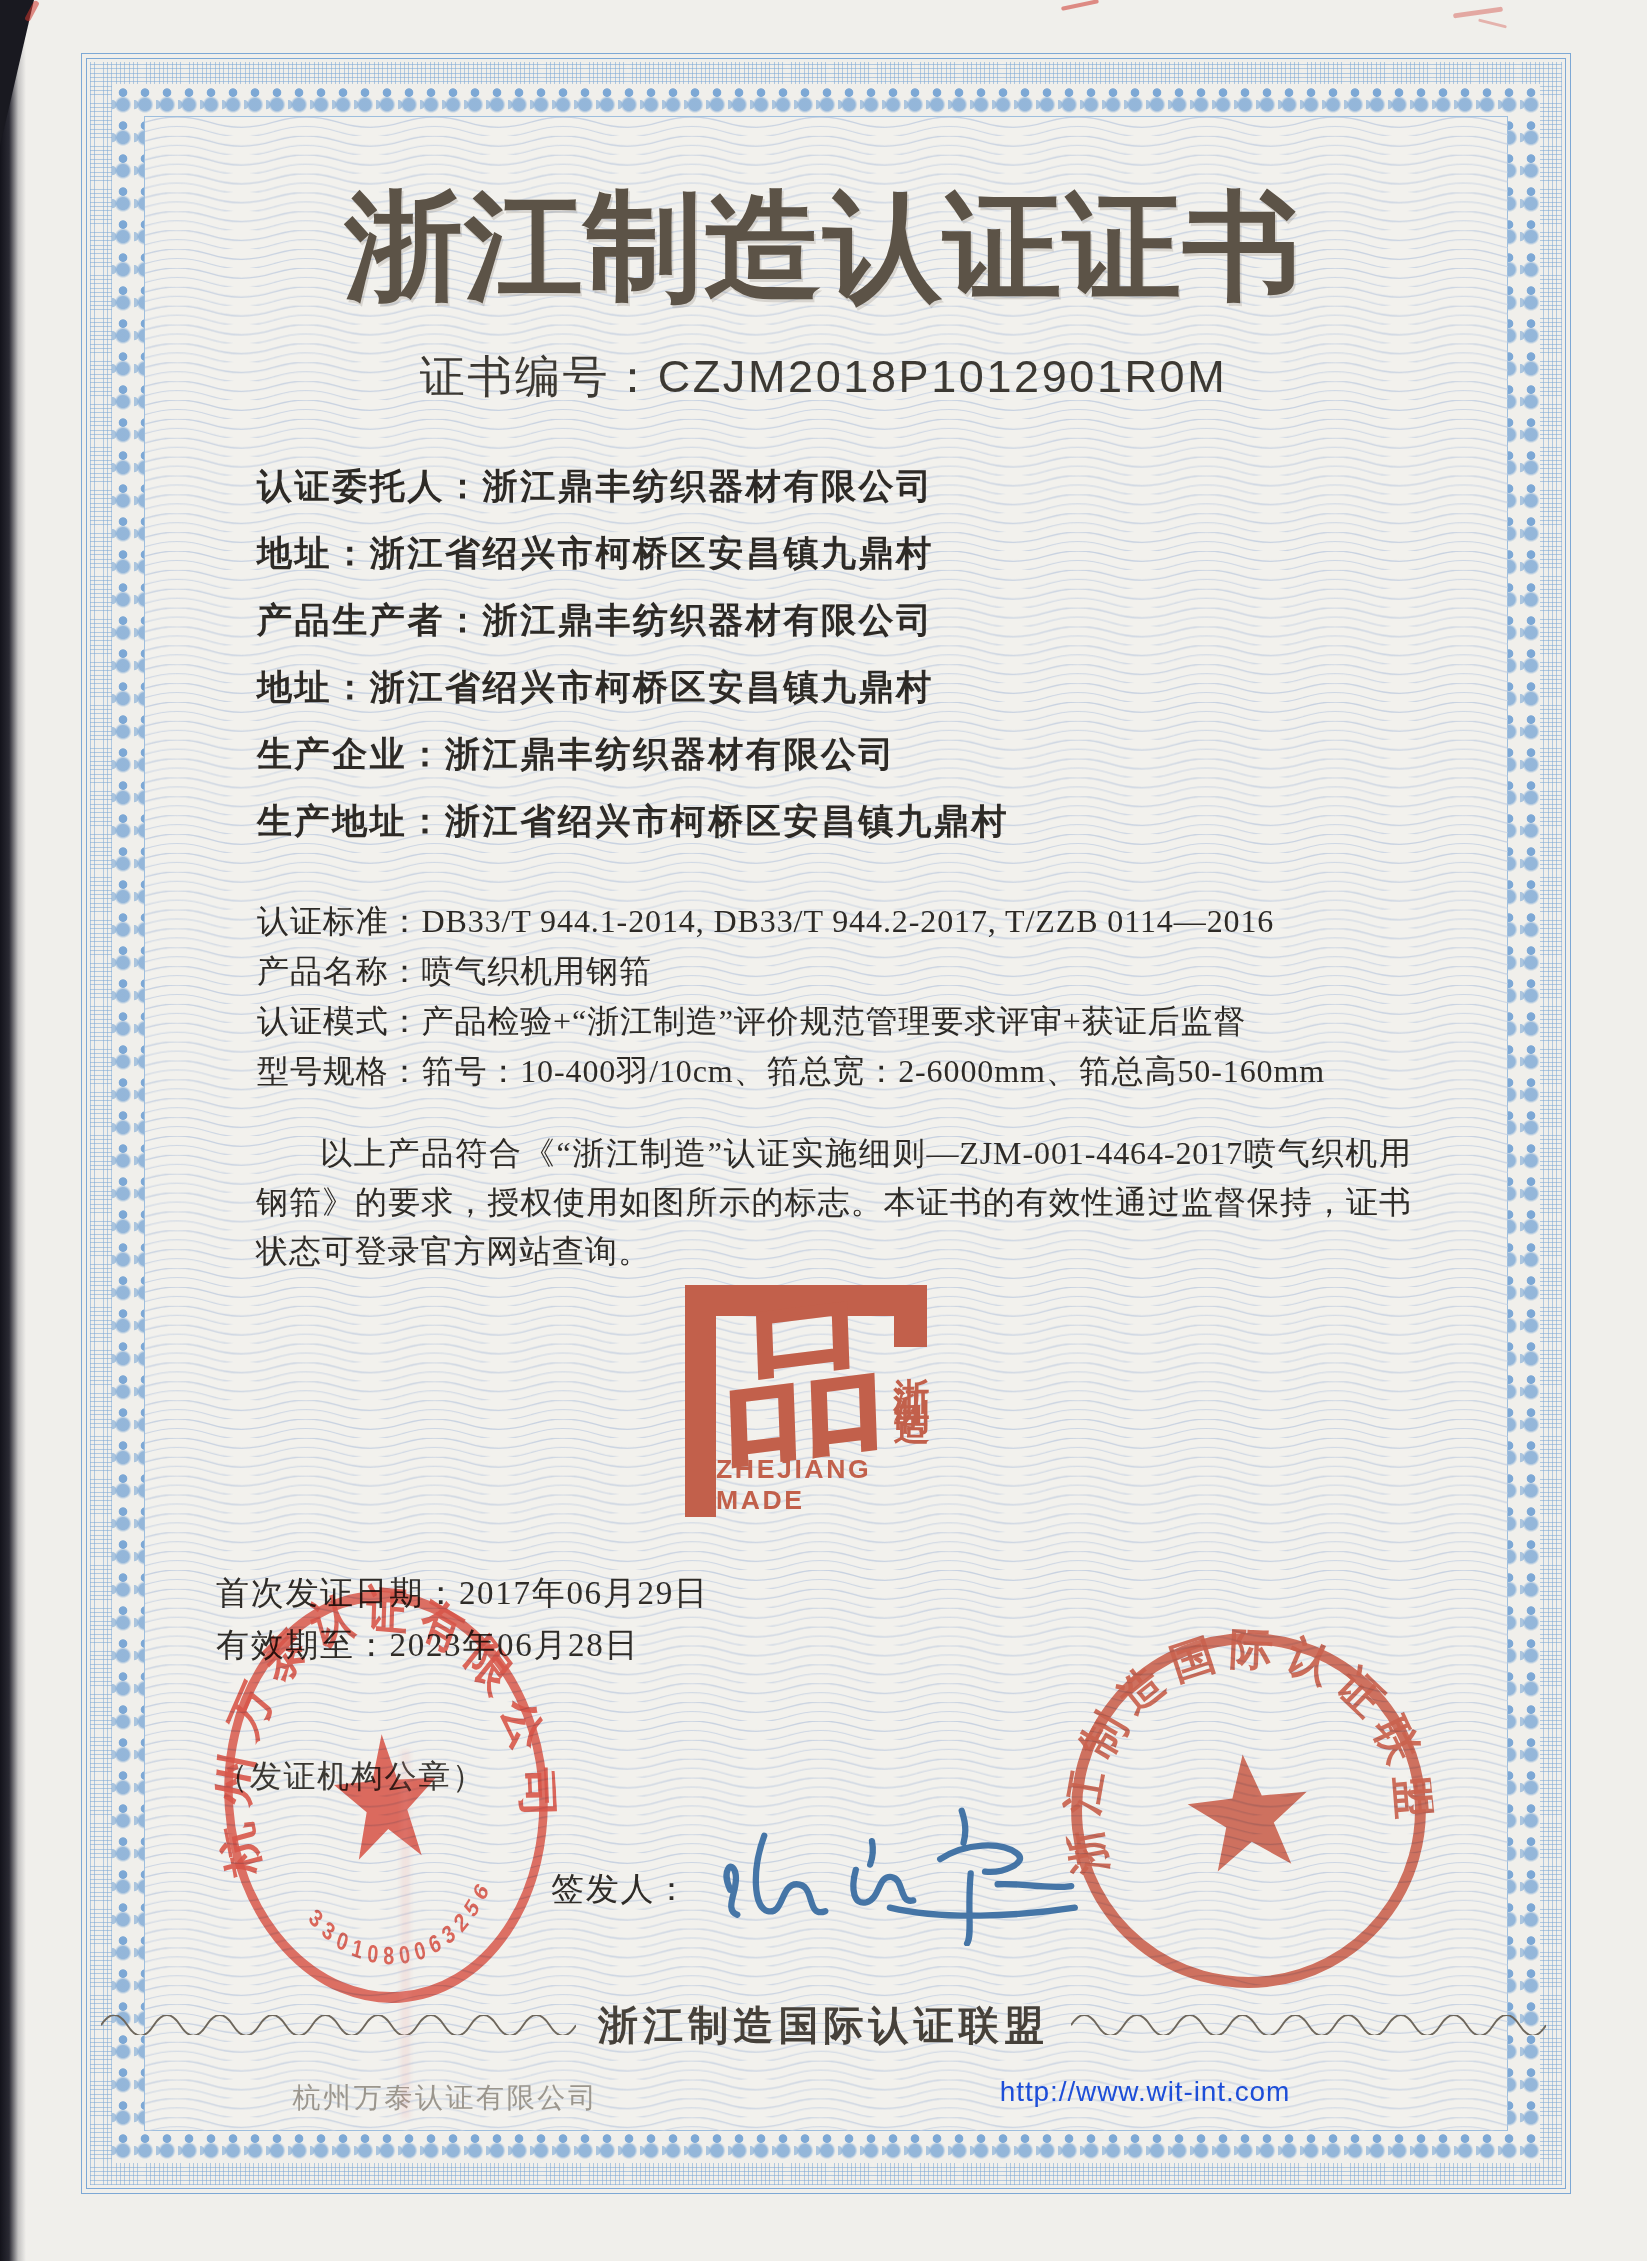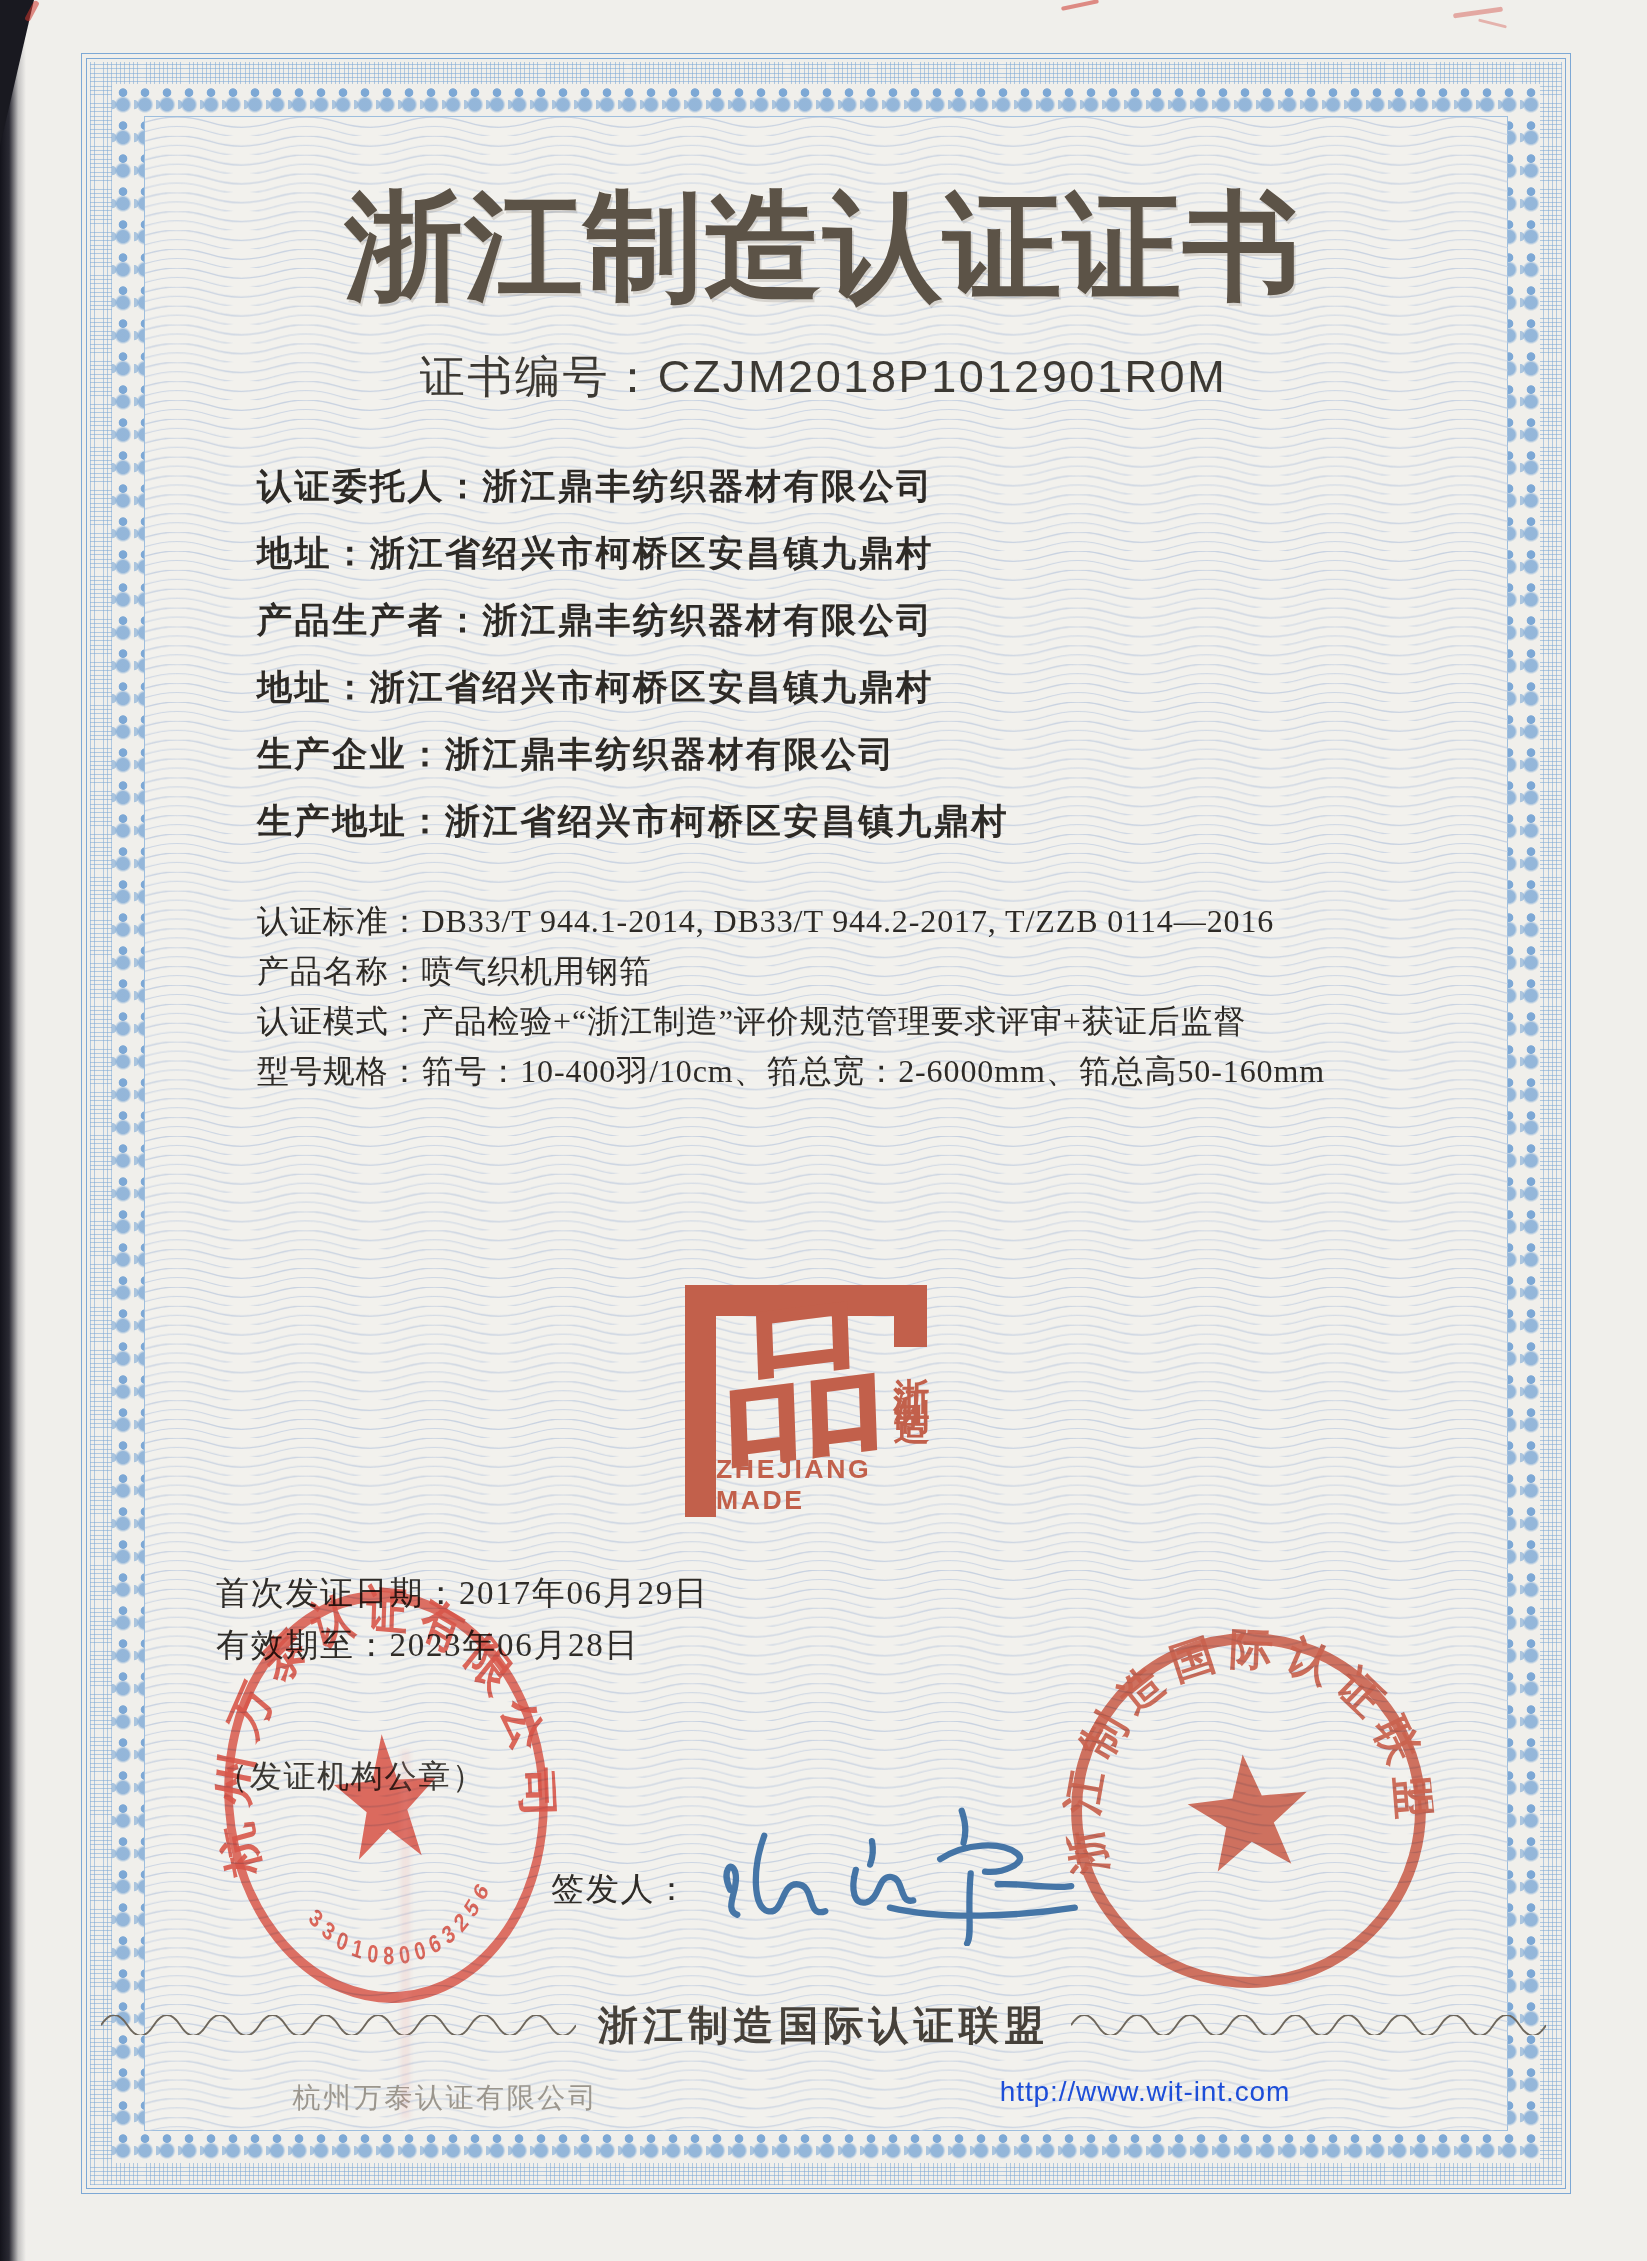--- a/index.html
+++ b/index.html
@@ -125,20 +125,21 @@
     <div class="line">生产地址：浙江省绍兴市柯桥区安昌镇九鼎村</div>
   </div>
 
   <div class="spec">
     <div class="line">认证标准：DB33/T 944.1-2014, DB33/T 944.2-2017, T/ZZB 0114—2016</div>
     <div class="line">产品名称：喷气织机用钢筘</div>
     <div class="line">认证模式：产品检验+“浙江制造”评价规范管理要求评审+获证后监督</div>
     <div class="line">型号规格：筘号：10-400羽/10cm、筘总宽：2-6000mm、筘总高50-160mm</div>
   </div>
 
+  <div class="para">以上产品符合《“浙江制造”认证实施细则—ZJM-001-4464-2017喷气织机用钢筘》的要求，授权使用如图所示的标志。本证书的有效性通过监督保持，证书状态可登录官方网站查询。</div>
 
   <div class="logo">
     <div class="bar-top"></div>
     <div class="bar-tab"></div>
     <div class="bar-left"></div>
     <div class="glyph">品</div>
     <div class="side">浙江制造</div>
     <div class="caption">ZHEJIANG MADE</div>
   </div>
 

